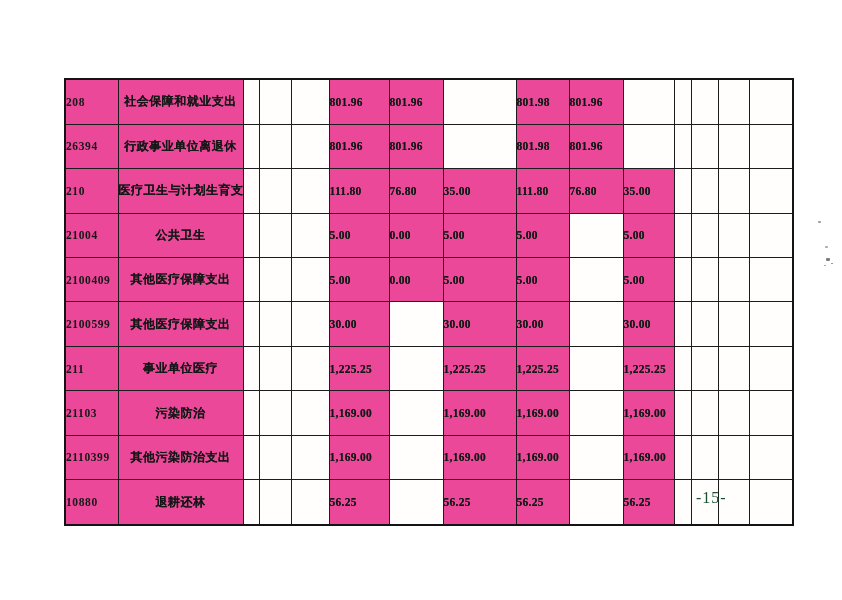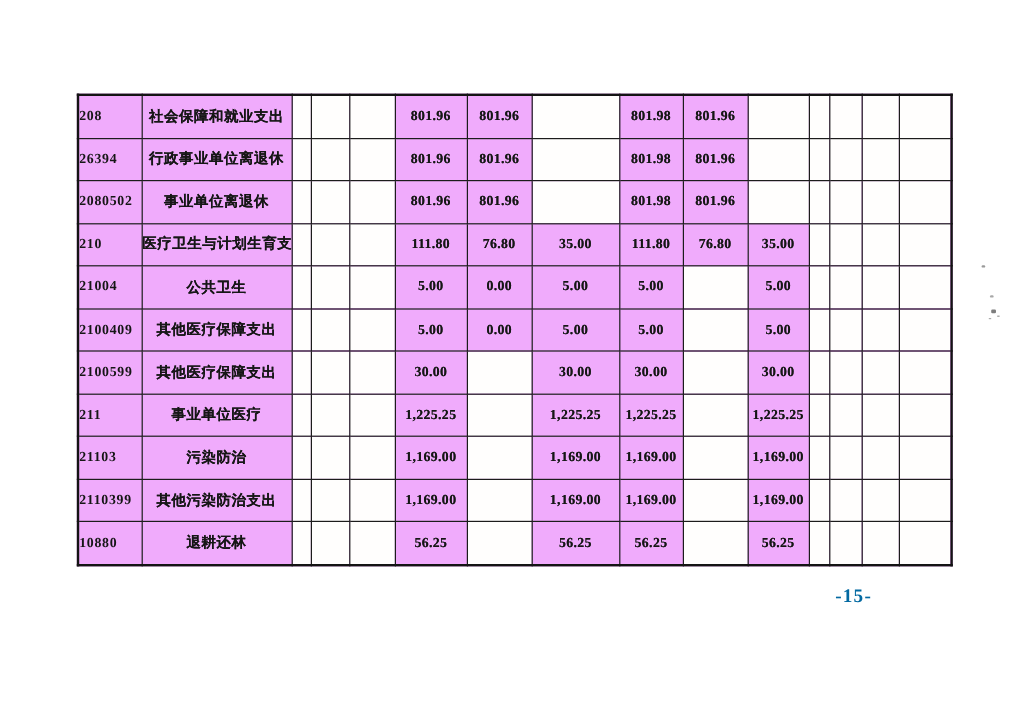--- a/index.html
+++ b/index.html
@@ -14,24 +14,24 @@
     background: #ffffff;
     overflow: hidden;
     font-family: "Liberation Serif", "DejaVu Serif", serif;
     color: #161616;
   }
   table.budget-table {
     position: absolute;
     left: 64px;
     top: 78px;
     width: 728px;
-    height: 394px;
+    height: 448px;
     border-collapse: collapse;
     table-layout: fixed;
-    background: #f0abfc;
+    background: #ec4899;
   }
   table.budget-table td {
     border: 1.6px solid #1c1c1c;
     padding: 0;
     vertical-align: middle;
     height: 28.7px;
     overflow: hidden;
     white-space: nowrap;
   }
   table.budget-table {
@@ -49,37 +49,37 @@
     font-size: 12px;
     font-weight: 700;
     text-align: center;
     font-family: Liberation Sans, sans-serif;
     letter-spacing: 0.5px;
     text-shadow: 0 0 0.5px #222;
   }
   td.amount {
     font-size: 11.5px;
     font-weight: 700;
-    text-align: center;
+    text-align: left;
     padding-right: 5px;
     letter-spacing: 0.3px;
     font-family: "Liberation Serif", "DejaVu Serif", serif;
     text-shadow: 0 0 0.4px #333;
   }
   td.blank {
     background: #fffefd;
   }
   .page-number {
     position: absolute;
     left: 696px;
     top: 489px;
     font-size: 16px;
-    font-weight: 700;
+    font-weight: 400;
     letter-spacing: 1px;
-    color: #0369a1;
+    color: #14532d;
     font-family: "Liberation Serif", "DejaVu Serif", serif;
   }
   .speck {
     position: absolute;
     background: #9a9a9a;
     border-radius: 1px;
   }
   .speck.s1 { left: 818px; top: 221px; width: 3px; height: 2px; }
   .speck.s2 { left: 825px; top: 246px; width: 3px; height: 2px; background:#a8a8a8; }
   .speck.s3 {
@@ -139,37 +139,20 @@
           <td class="blank"></td>
           <td class="amount">801.98</td>
           <td class="amount">801.96</td>
           <td class="blank"></td>
           <td class="blank"></td>
           <td class="blank"></td>
           <td class="blank"></td>
           <td class="blank"></td>
         </tr>
         <tr>
-          <td class="code">2080502</td>
-          <td class="name">事业单位离退休</td>
-          <td class="blank"></td>
-          <td class="blank"></td>
-          <td class="blank"></td>
-          <td class="amount">801.96</td>
-          <td class="amount">801.96</td>
-          <td class="blank"></td>
-          <td class="amount">801.98</td>
-          <td class="amount">801.96</td>
-          <td class="blank"></td>
-          <td class="blank"></td>
-          <td class="blank"></td>
-          <td class="blank"></td>
-          <td class="blank"></td>
-        </tr>
-        <tr>
           <td class="code">210</td>
           <td class="name">医疗卫生与计划生育支出</td>
           <td class="blank"></td>
           <td class="blank"></td>
           <td class="blank"></td>
           <td class="amount">111.80</td>
           <td class="amount">76.80</td>
           <td class="amount">35.00</td>
           <td class="amount">111.80</td>
           <td class="amount">76.80</td>

